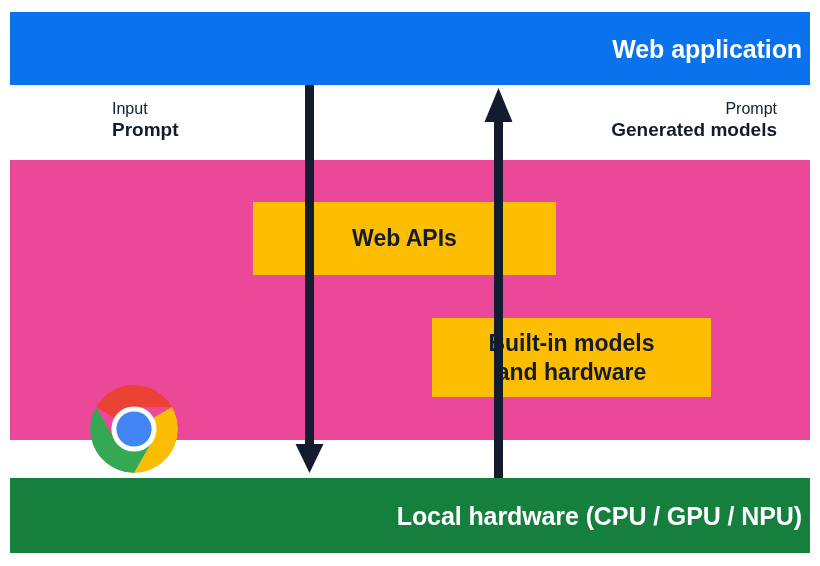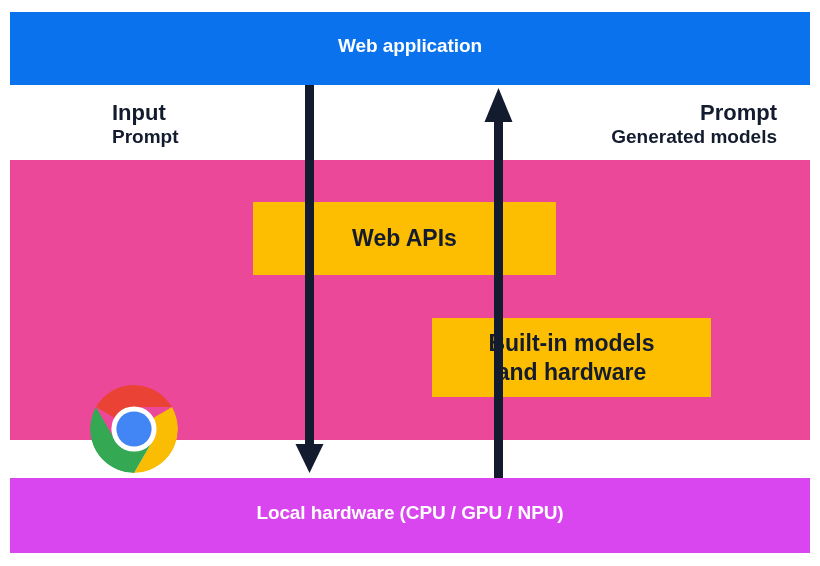--- a/index.html
+++ b/index.html
@@ -37,25 +37,25 @@
   #band-local-hardware {
     left: 10px;
     top: 478px;
     width: 800px;
     height: 75px;
   }
 
   .band-title {
     position: absolute;
     left: 0;
-    right: 0;
-    text-align: center;
+    right: 8px;
+    text-align: right;
     color: #ffffff;
     font-weight: bold;
-    font-size: 19px;
+    font-size: 25px;
     letter-spacing: -0.1px;
   }
   #band-web-application .band-title { top: 23px; }
   #band-local-hardware .band-title { top: 24px; }
 
   
   #browser-group {
     position: absolute;
     left: 54px;
     top: 225px;
@@ -117,22 +117,22 @@
     pointer-events: none;
   }
 
   
   .io-label {
     position: absolute;
     color: #131B2E;
     line-height: 1.18;
   }
   .io-label .io-kind {
-    font-size: 22px;
-    font-weight: bold;
+    font-size: 16px;
+    font-weight: normal;
     display: block;
   }
   .io-label .io-value {
     font-size: 19px;
     font-weight: bold;
     display: block;
   }
   #io-input {
     left: 112px;
     top: 100px;
@@ -185,21 +185,21 @@
     <div class="yellow-box" id="box-web-apis" style="left: 243px; top: 42px; width: 303px; height: 73px; background: rgb(253, 189, 0);">
       <span>Web APIs</span>
     </div>
 
     <div class="yellow-box" id="box-builtin-models" style="left: 422px; top: 158px; width: 279px; height: 79px; flex-direction: column; background: rgb(253, 189, 0);">
       <span>Built-in models</span>
       <span>and hardware</span>
     </div>
   </div>
 
-  <div class="band" id="band-local-hardware" style="background: #d946ef; text-decoration: underline;">
+  <div class="band" id="band-local-hardware" style="background: #15803d; text-decoration: underline;">
     <div class="band-title">Local hardware (CPU / GPU / NPU)</div>
   </div>
 
   <svg class="arrow-svg" aria-hidden="true">
 
     <g>
       <rect x="305" y="85" width="9" height="362" fill="#131B2E"></rect>
       <polygon points="295.5,444 323.5,444 309.5,473" fill="#131B2E"></polygon>
     </g>
 

